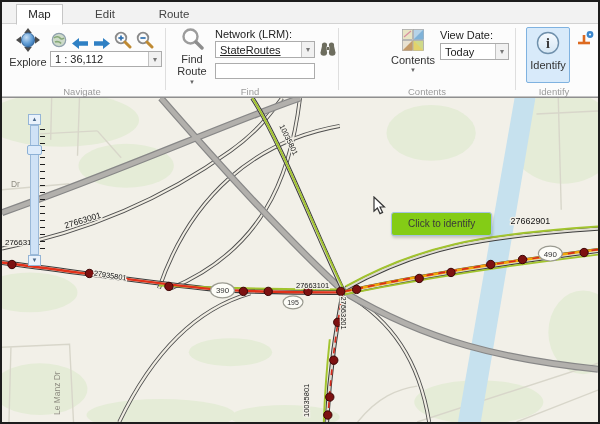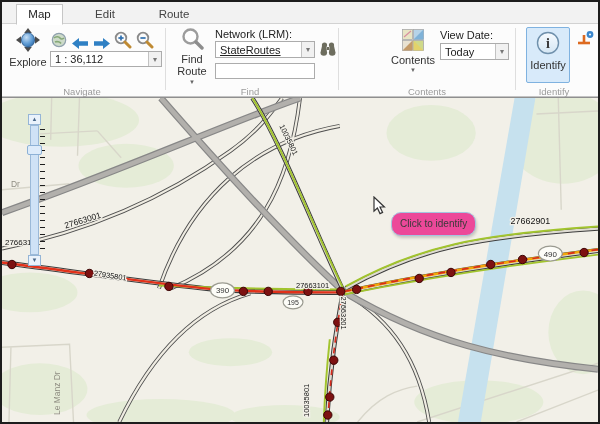--- a/index.html
+++ b/index.html
@@ -28,21 +28,21 @@
   
   .slider { position:absolute; left:25px; top:16px; width:15px; height:152px; z-index:5; }
   .slider .btn { position:absolute; left:1px; width:13px; height:11px; background:#eaf2fb; border:1px solid #95b5d6; color:#49688a; font-size:6px; line-height:9px; text-align:center; }
   .slider .btn.up { top:0; }
   .slider .btn.down { top:141px; }
   .slider .track { position:absolute; left:3px; top:11px; width:9px; height:130px; background:#cfe2f6; border:1px solid #9bb9d8; }
   .slider .thumb { position:absolute; left:0; top:31px; width:15px; height:10px; background:#ddebfa; border:1px solid #8db1d6; border-radius:2px; }
   .ticks { position:absolute; left:38px; top:31px; width:5px; height:122px; background:repeating-linear-gradient(to bottom,#1e1e1e 0 1.5px,transparent 1.5px 7px); z-index:4; }
 
   
-  .tooltip { position:absolute; left:389px; top:114px; background:#ec4899; border:1px solid #a4c4e0; border-radius:10px; padding:4px 8px; font-size:10px; color:#3a3a3a; line-height:1.35; box-shadow:1px 2px 3px rgba(0,0,0,.18); white-space:nowrap; z-index:6; }
+  .tooltip { position:absolute; left:389px; top:114px; background:#84cc16; border:1px solid #a4c4e0; border-radius:3px; padding:4px 16px; font-size:10px; color:#3a3a3a; line-height:1.35; box-shadow:1px 2px 3px rgba(0,0,0,.18); white-space:nowrap; z-index:6; }
   .cursor { position:absolute; left:371px; top:98px; z-index:7; }
 </style>
 </head>
 <body>
 
 <div class="window">
 
   <div class="tabbar">
     <div class="tab active" style="left:14px;width:47px;">Map</div>
     <div class="tab" style="left:80px;width:46px;">Edit</div>

